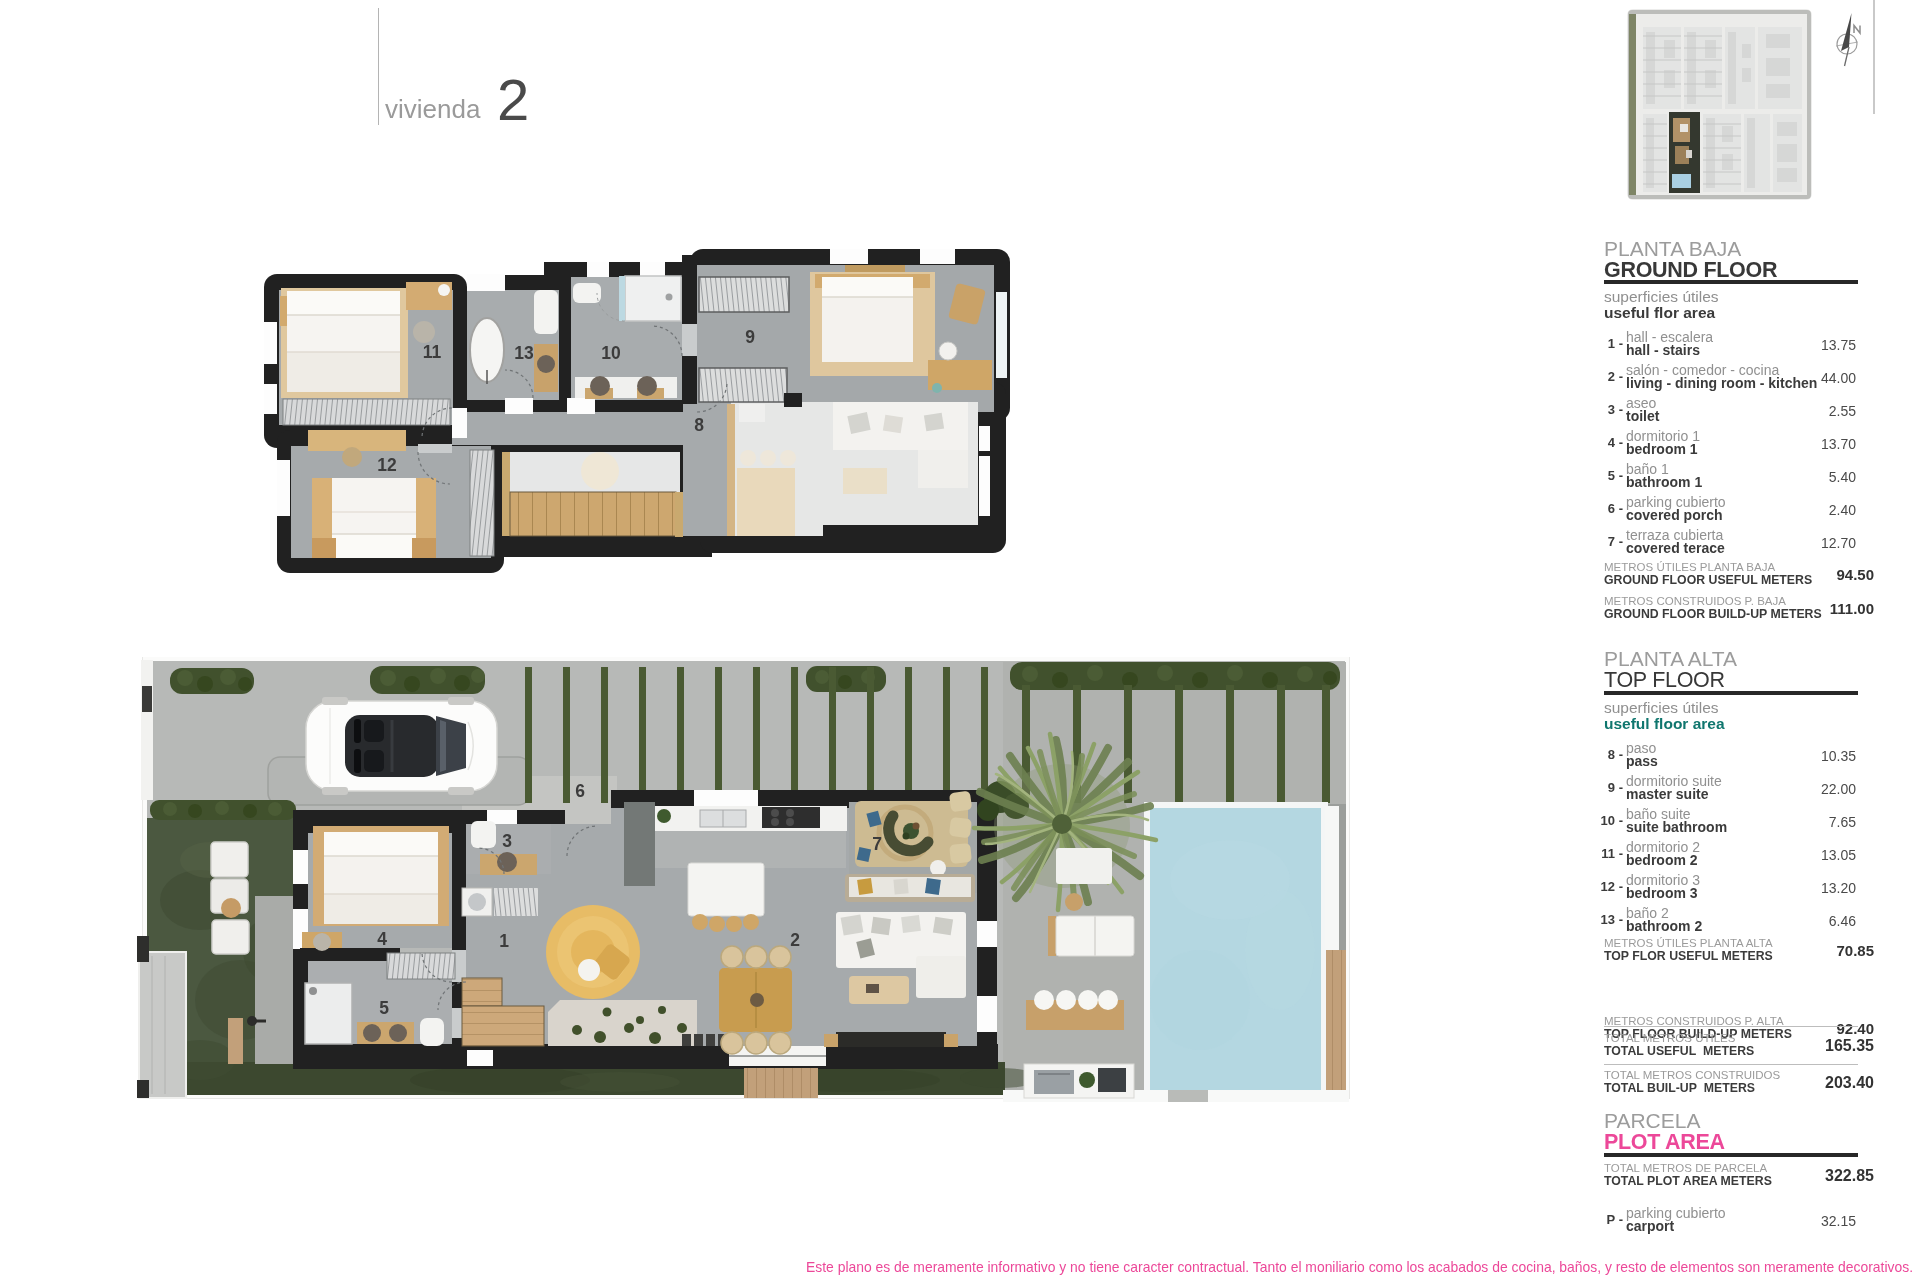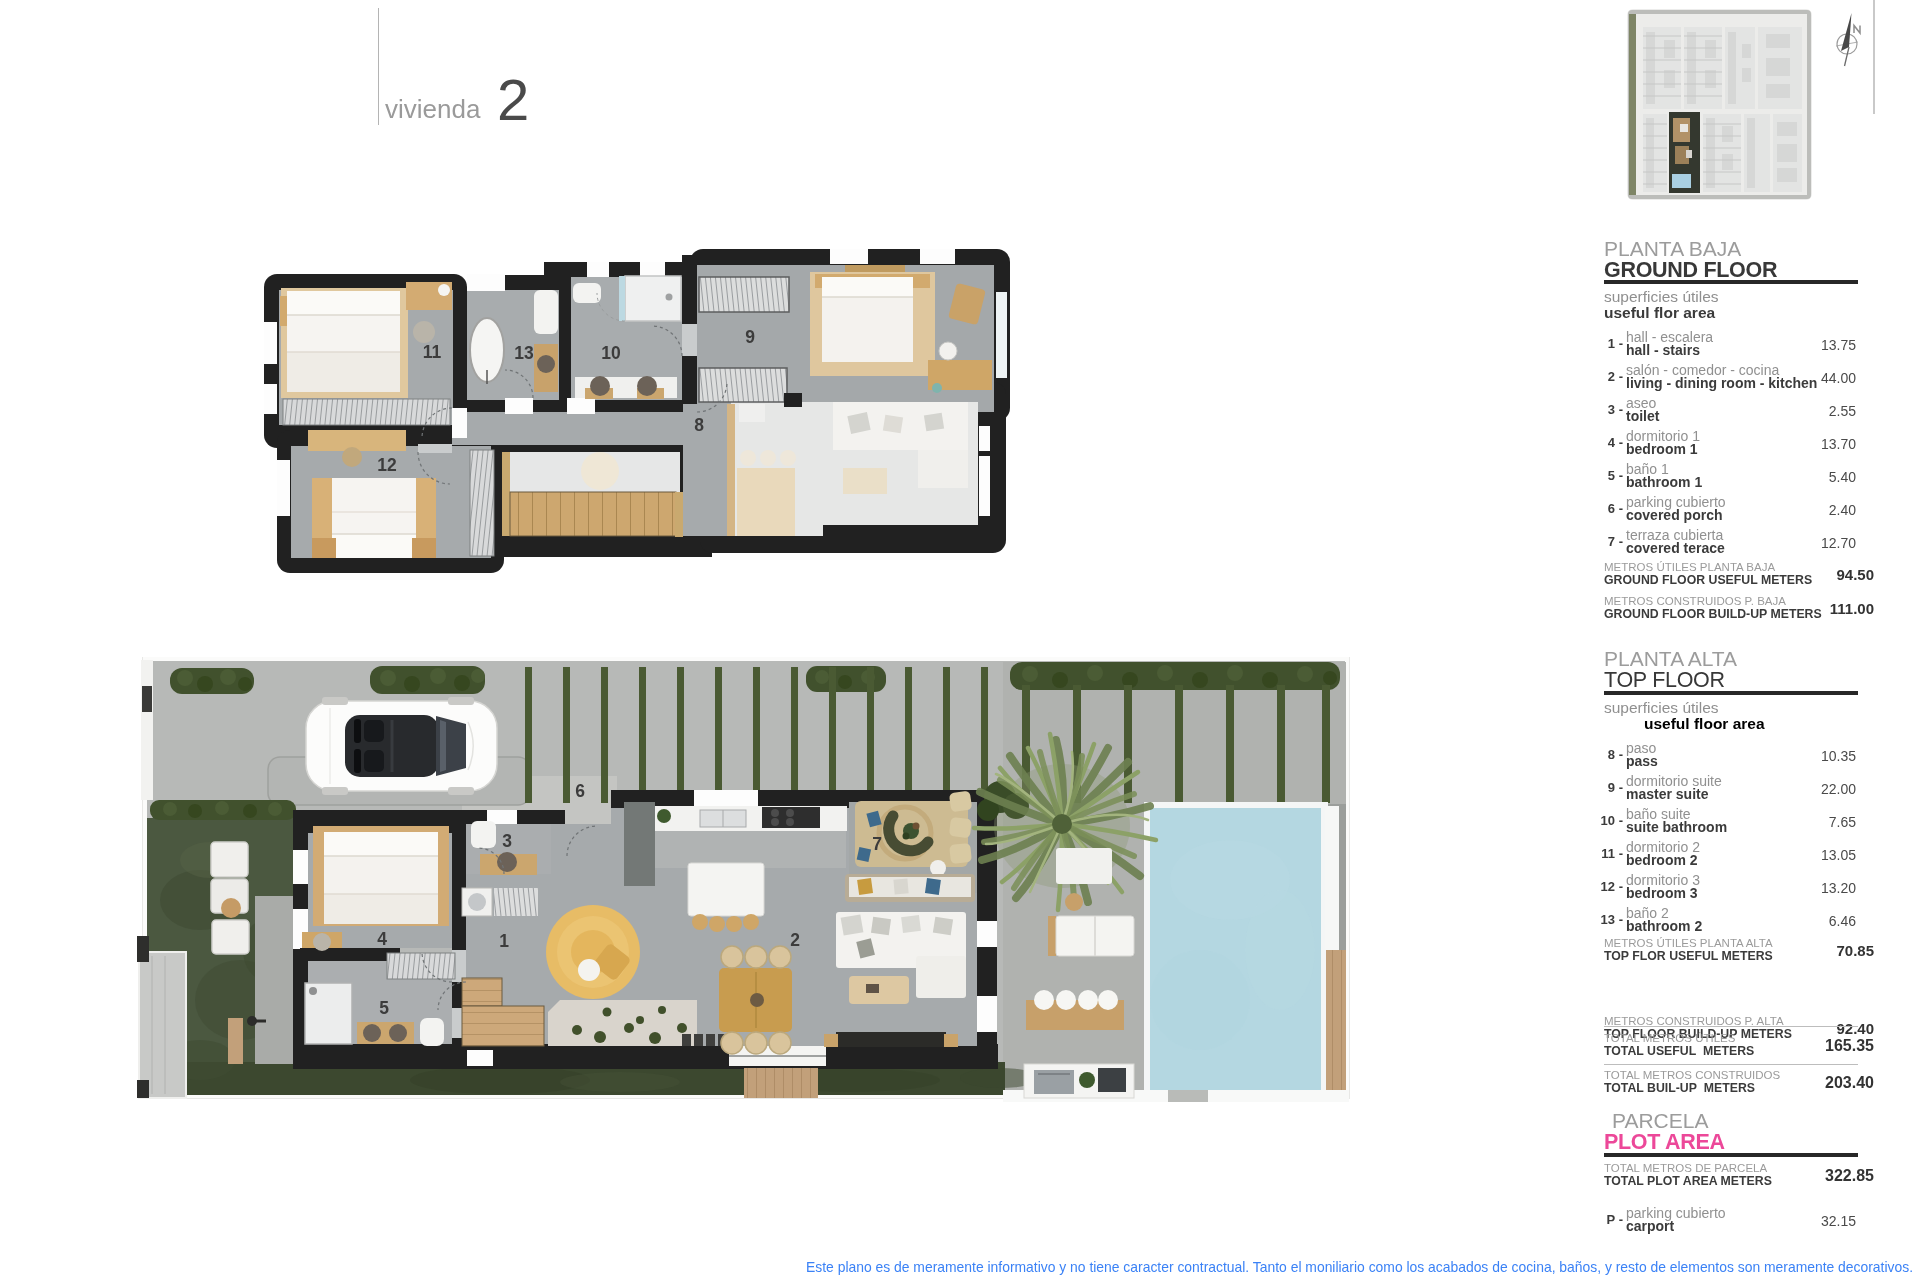--- a/index.html
+++ b/index.html
@@ -844,21 +844,21 @@
       <div class="l1">METROS CONSTRUIDOS P. BAJA</div>
       <div class="l2">GROUND FLOOR BUILD-UP METERS</div>
       <span class="val">111.00</span>
     </div>
 
   <div class="abs" style="left:1604px;top:647px;font-size:21px;color:#9c9c9c;">PLANTA ALTA</div>
   <div class="abs" style="left:1604px;top:668px;font-size:21.5px;font-weight:normal;color:#383838;letter-spacing:-0.3px;">TOP FLOOR</div>
 
   <div class="abs" style="left:1604px;top:691px;width:254px;height:4px;background:#282828;"></div>
   <div class="abs" style="left:1604px;top:699px;font-size:15.5px;color:#8f8f8f;">superficies útiles</div>
-  <div class="abs" style="left:1644px;top:715px;font-size:15.5px;font-weight:bold;color:#000000;">useful floor area</div>
+  <div class="abs" style="left:1604px;top:715px;font-size:15.5px;font-weight:bold;color:#0f766e;">useful floor area</div>
 
   <div class="item" style="left:1596px;top:741px;">
       <span class="num">8 -</span>
       <div class="lbl">
         <div class="es">paso</div>
         <div class="en">pass</div>
       </div>
       <span class="val">10.35</span>
     </div>
   <div class="item" style="left:1596px;top:774px;">
@@ -923,36 +923,36 @@
     </div>
 
   <div class="abs" style="left:1604px;top:1064px;width:254px;height:1px;background:#bdbdbd;"></div>
 
   <div class="mrow" style="left:1604px;top:1070px;">
       <div class="l1">TOTAL METROS CONSTRUIDOS</div>
       <div class="l2">TOTAL BUIL-UP&nbsp; METERS</div>
       <span class="val" style="font-size:16px;">203.40</span>
     </div>
 
-  <div class="abs" style="left:1604px;top:1109px;font-size:21px;color:#9c9c9c;margin-left:8px;">PARCELA</div>
+  <div class="abs" style="left:1604px;top:1109px;font-size:21px;color:#9c9c9c;">PARCELA</div>
   <div class="abs" style="left:1604px;top:1130px;font-size:21.5px;font-weight:bold;color:#ec4899;letter-spacing:-0.3px;">PLOT AREA</div>
 
   <div class="abs" style="left:1604px;top:1153px;width:254px;height:4px;background:#282828;"></div>
 
   <div class="mrow" style="left:1604px;top:1163px;">
       <div class="l1">TOTAL METROS DE PARCELA</div>
       <div class="l2">TOTAL PLOT AREA METERS</div>
       <span class="val" style="font-size:16px;">322.85</span>
     </div>
 
   <div class="item" style="left:1596px;top:1206px;">
       <span class="num">P -</span>
       <div class="lbl">
         <div class="es">parking cubierto</div>
         <div class="en">carport</div>
       </div>
       <span class="val">32.15</span>
     </div>
 </div>
 
-<div class="abs" style="left:0px;top:1259px;width:1913px;text-align:right;font-size:13.9px;color:#3b82f6;">Este plano es de meramente informativo y no tiene caracter contractual. Tanto el moniliario como los acabados de cocina, baños, y resto de elementos son meramente decorativos.</div>
+<div class="abs" style="left:0px;top:1259px;width:1913px;text-align:right;font-size:13.9px;color:#ec4899;">Este plano es de meramente informativo y no tiene caracter contractual. Tanto el moniliario como los acabados de cocina, baños, y resto de elementos son meramente decorativos.</div>
 
 <div class="abs" style="left:1873px;top:0px;width:2px;height:114px;background:#c9c9c9;"></div>
 
 </body></html>

